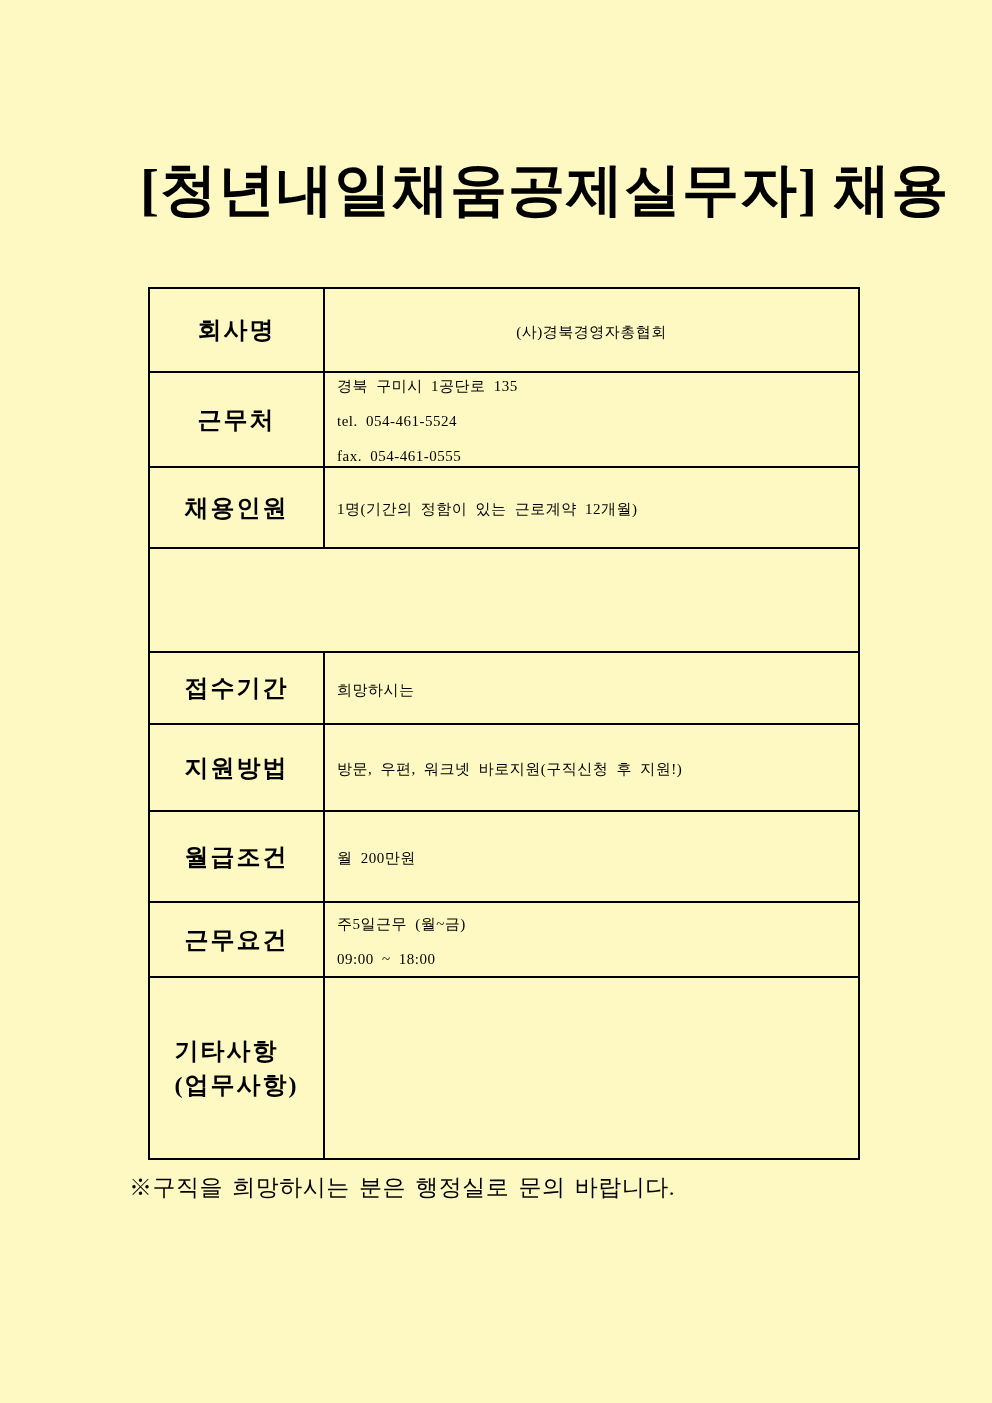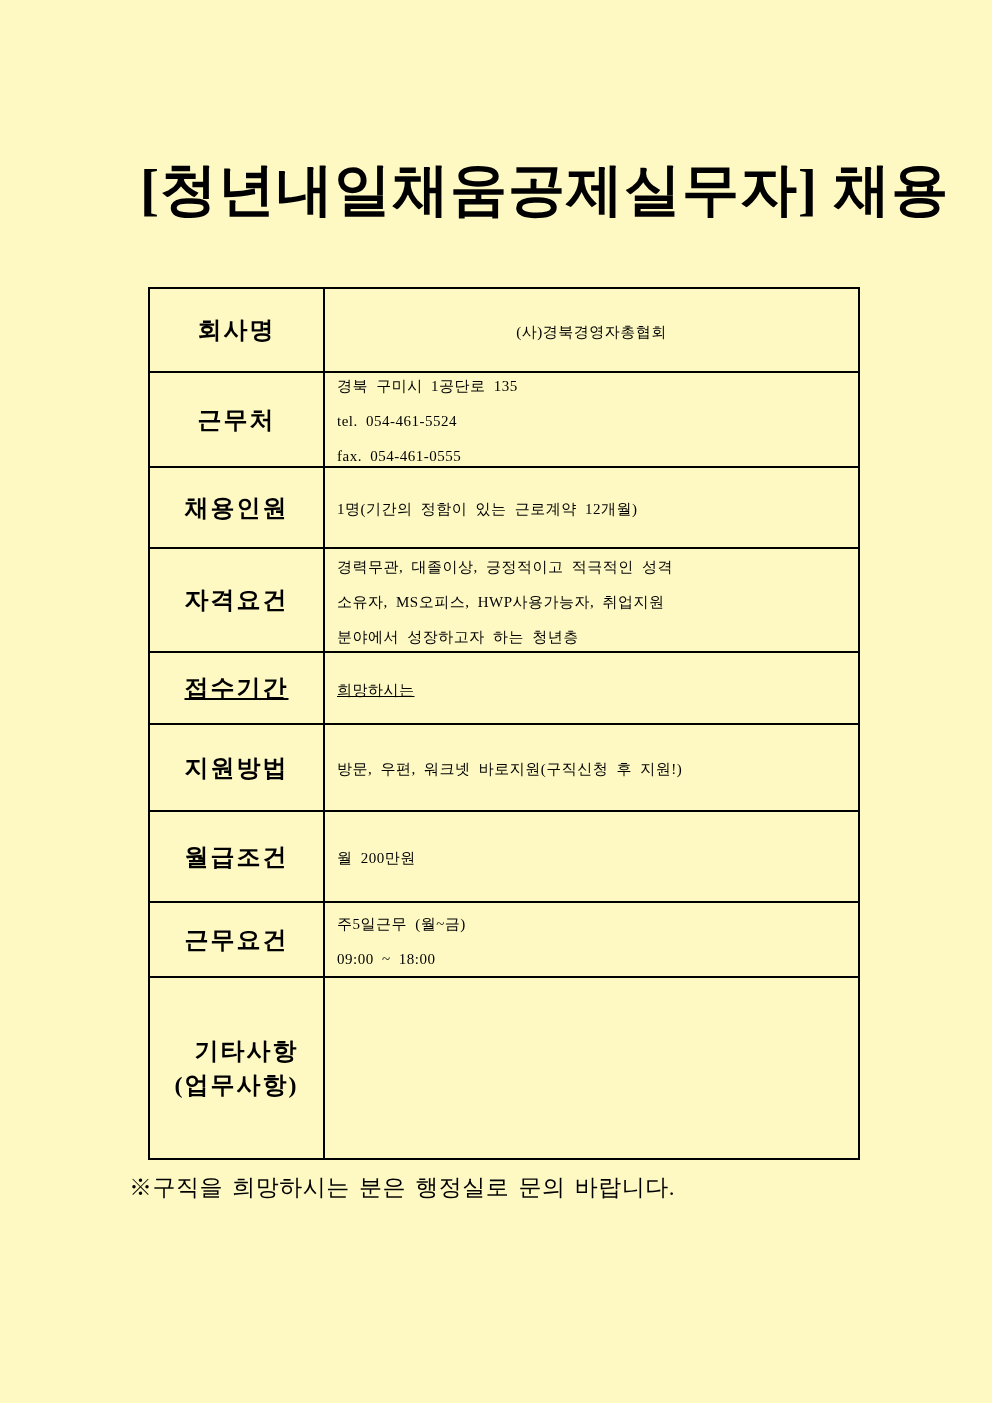--- a/index.html
+++ b/index.html
@@ -46,21 +46,21 @@
   .trow:last-child {
     border-bottom: none;
   }
   .tlabel {
     width: 175px;
     box-sizing: border-box;
     border-right: 2px solid #000000;
     display: flex;
     align-items: center;
     justify-content: center;
-    text-align: right;
+    text-align: left;
     font-size: 24px;
     font-weight: bold;
     letter-spacing: 2px;
     line-height: 34px;
     white-space: pre-line;
     flex-shrink: 0;
   }
   .tvalue {
     flex: 1;
     box-sizing: border-box;
@@ -75,21 +75,21 @@
   }
   .tvalue.centered {
     justify-content: center;
     text-align: center;
     padding-left: 10px;
   }
   .r1 { height: 84px; }
   .r2 { height: 95px; }
   .r3 { height: 81px; }
   .r4 { height: 104px; }
-  .r5 { height: 72px; text-decoration: underline; }
+  .r5 { height: 72px; }
   .r6 { height: 87px; }
   .r7 { height: 91px; }
   .r8 { height: 75px; }
   .r9 { height: 180px; }
   .footnote {
     position: absolute;
     left: 129px;
     top: 1172px;
     width: 740px;
     font-size: 23px;
@@ -118,24 +118,20 @@
 tel. 054-461-5524
 fax. 054-461-0555</div>
     </div>
 
     <div class="trow r3">
       <div class="tlabel">채용인원</div>
       <div class="tvalue">1명(기간의 정함이 있는 근로계약 12개월)</div>
     </div>
 
     <div class="trow r4">
-      <div class="tlabel">자격요건</div>
-      <div class="tvalue">경력무관, 대졸이상, 긍정적이고 적극적인 성격
-소유자, MS오피스, HWP사용가능자, 취업지원
-분야에서 성장하고자 하는 청년층</div>
     </div>
 
     <div class="trow r5">
       <div class="tlabel">접수기간</div>
       <div class="tvalue">희망하시는</div>
     </div>
 
     <div class="trow r6">
       <div class="tlabel">지원방법</div>
       <div class="tvalue">방문, 우편, 워크넷 바로지원(구직신청 후 지원!)</div>

